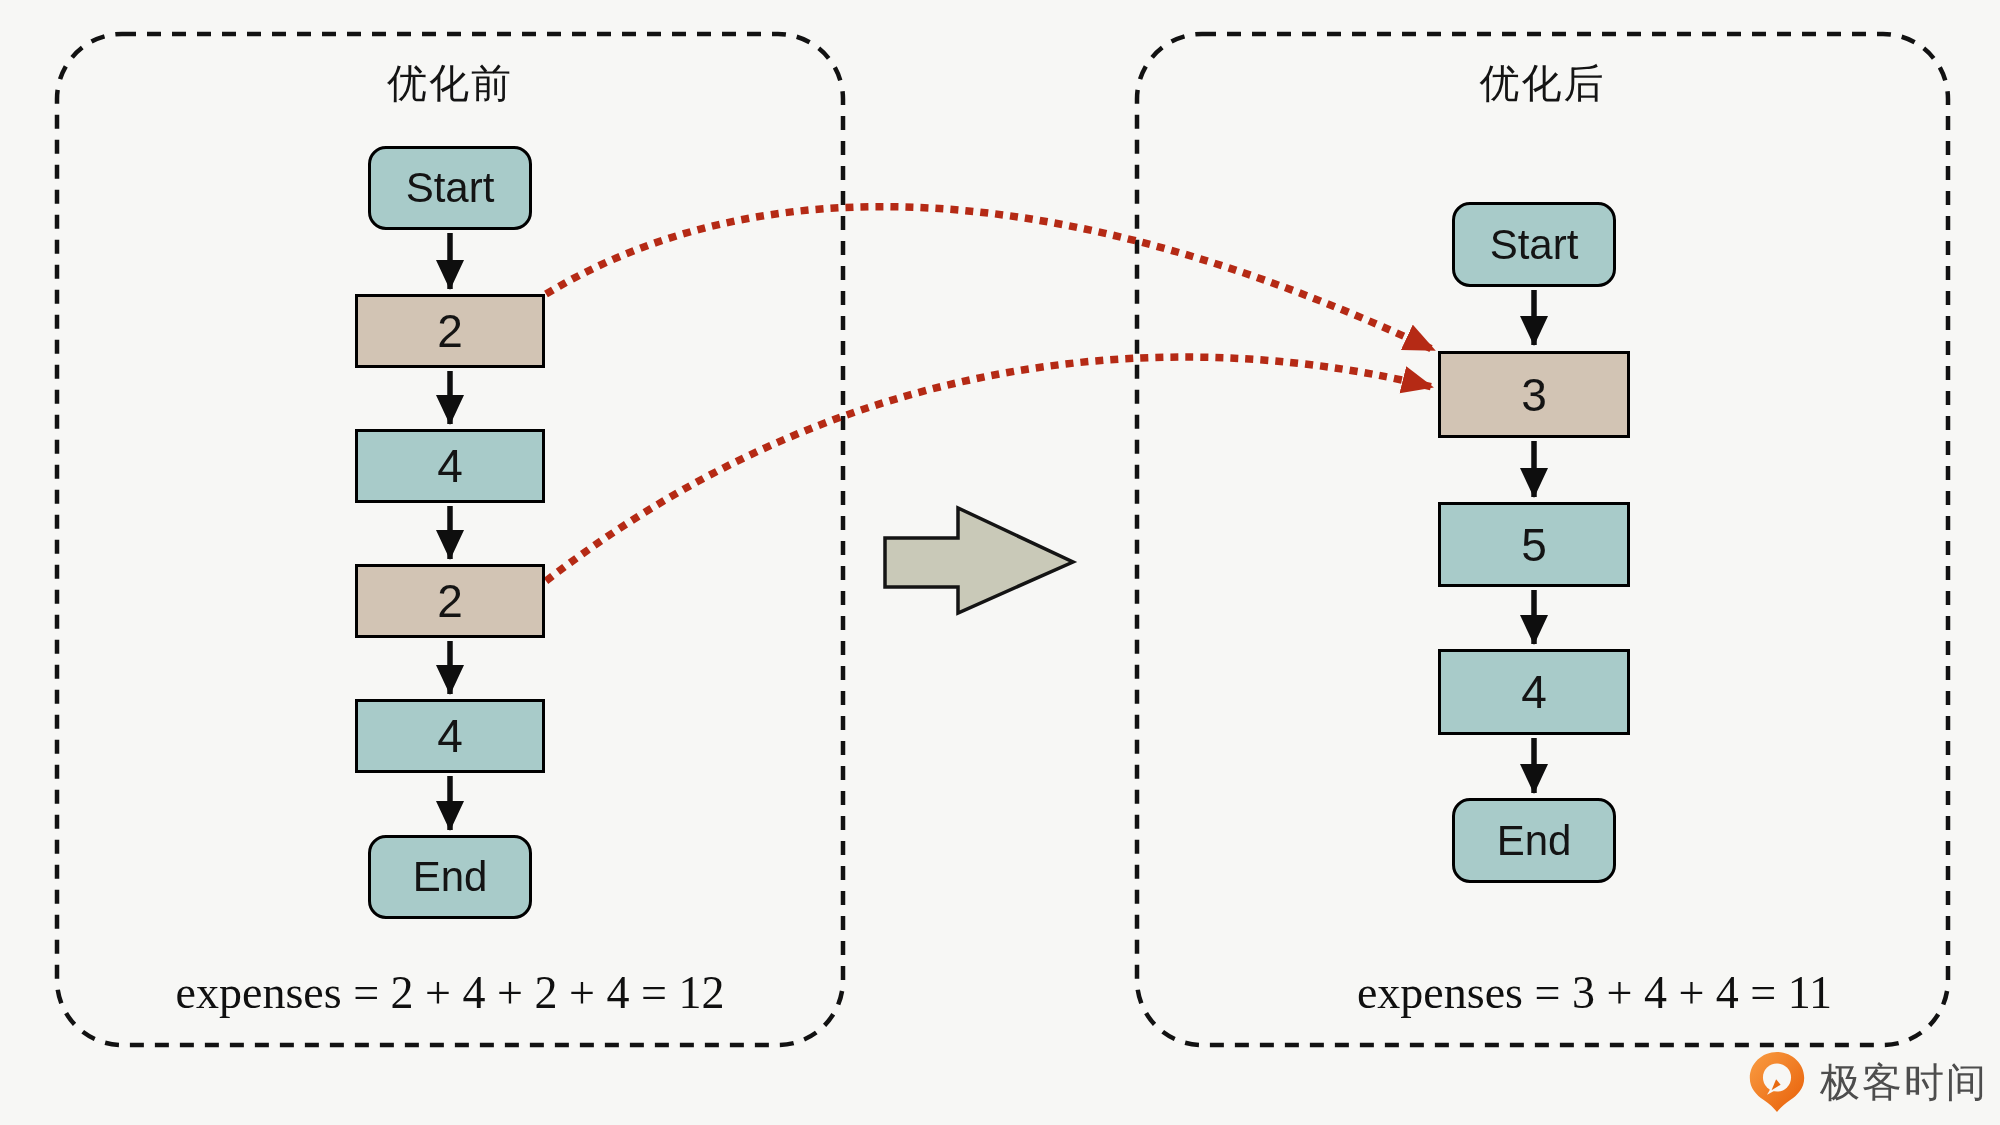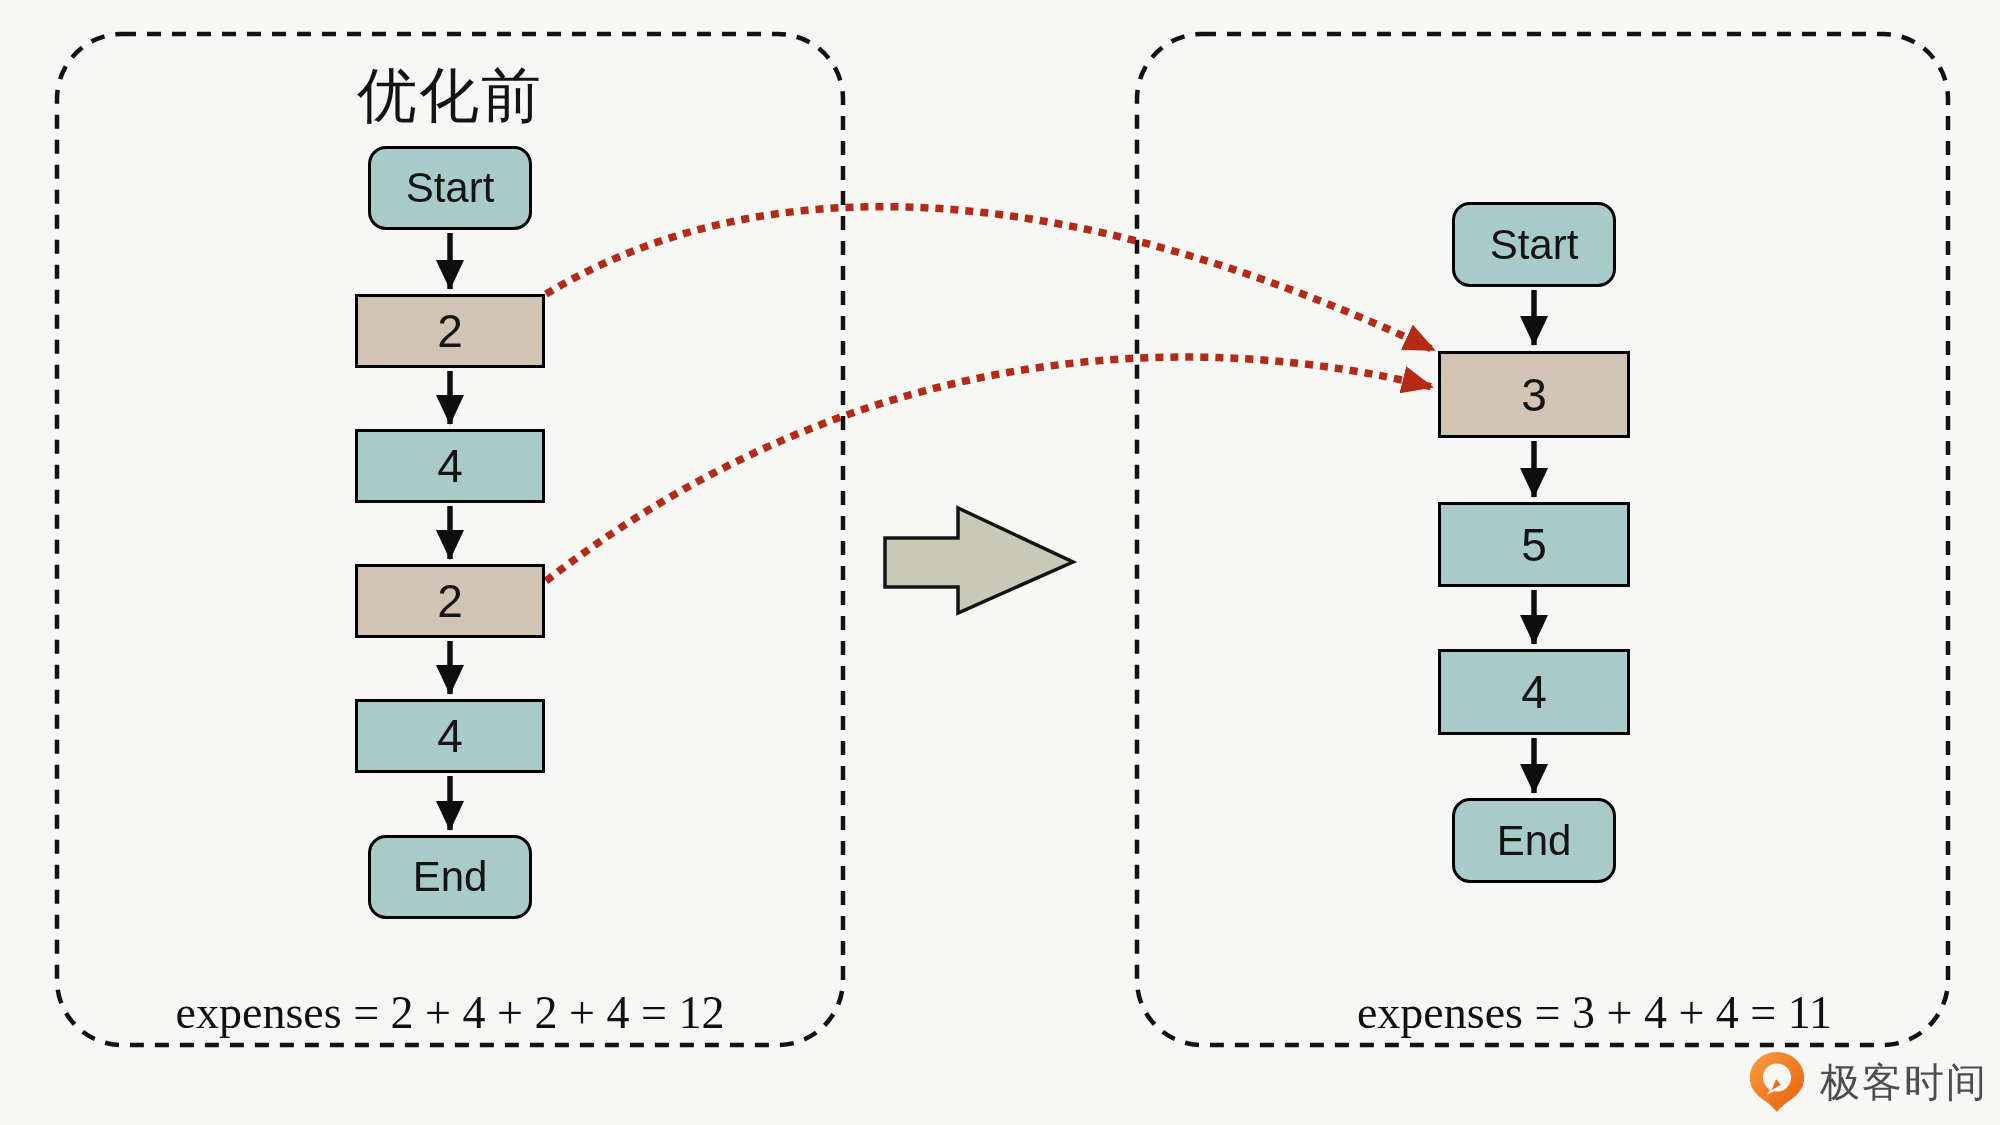--- a/index.html
+++ b/index.html
@@ -2,36 +2,36 @@
 <html><head>
 <meta charset="utf-8">
 <style>
   html,body{margin:0;padding:0;background:#e9e9e9;}
   .stage{
     position:relative;width:2000px;height:1125px;overflow:hidden;
     background:#f7f7f5;font-family:"Liberation Sans",sans-serif;color:#141414;
   }
   .overlay{position:absolute;left:0;top:0;width:2000px;height:1125px;z-index:1;}
   .panel-title{
-    position:absolute;top:56px;text-align:center;font-size:60px;
+    position:absolute;top:56px;text-align:center;font-size:40px;
     letter-spacing:2px;z-index:2;color:#141414;
   }
   .panel-title.before{left:55px;width:790px;}
   .panel-title.after{left:1135px;width:815px;}
   .node{
     position:absolute;z-index:2;box-sizing:border-box;
     display:flex;align-items:center;justify-content:center;
     border:3px solid #000000;font-size:42px;color:#141414;
   }
   .node.terminal{border-radius:18px;background:#a8cbc9;}
   .node.cost{background:#a8cbc9;font-size:46px;}
   .node.cost-hl{background:#d2c4b4;font-size:46px;}
   .expenses{
     position:absolute;top:966px;text-align:center;z-index:2;
-    font-family:"Liberation Serif",serif;font-size:46px;color:#101010;margin-top:20px;
+    font-family:"Liberation Serif",serif;font-size:46px;color:#101010;
   }
   .expenses.before{left:55px;width:790px;}
   .expenses.after{left:1187px;width:815px;}
   .watermark{
     position:absolute;left:1748px;top:1050px;z-index:2;
     display:flex;align-items:center;gap:14px;
   }
   .watermark .brand-text{
     font-size:40px;font-weight:500;color:#4d4d4d;letter-spacing:2px;
   }
@@ -87,20 +87,21 @@
   </div>
   <div class="node cost" style="left:355px;top:699px;width:190px;height:74px;">
     <span>4</span>
   </div>
   <div class="node terminal" style="left:368px;top:835px;width:164px;height:84px;">
     <span>End</span>
   </div>
 
   <div class="expenses before">expenses = 2 + 4 + 2 + 4 = 12</div>
 
+  <div class="panel-title after">优化后</div>
 
   <div class="node terminal" style="left:1452px;top:202px;width:164px;height:85px;">
     <span>Start</span>
   </div>
   <div class="node cost-hl" style="left:1438px;top:351px;width:192px;height:87px;">
     <span>3</span>
   </div>
   <div class="node cost" style="left:1438px;top:502px;width:192px;height:85px;">
     <span>5</span>
   </div>

